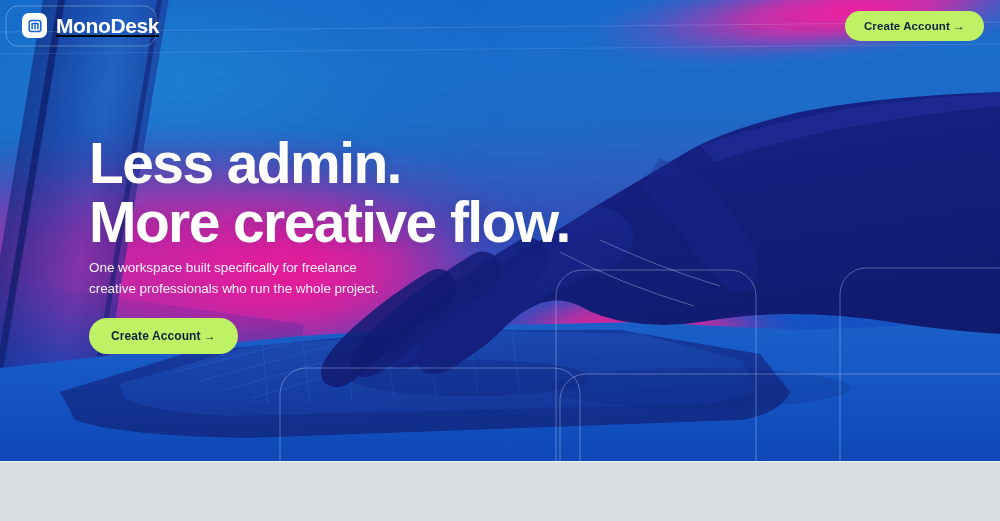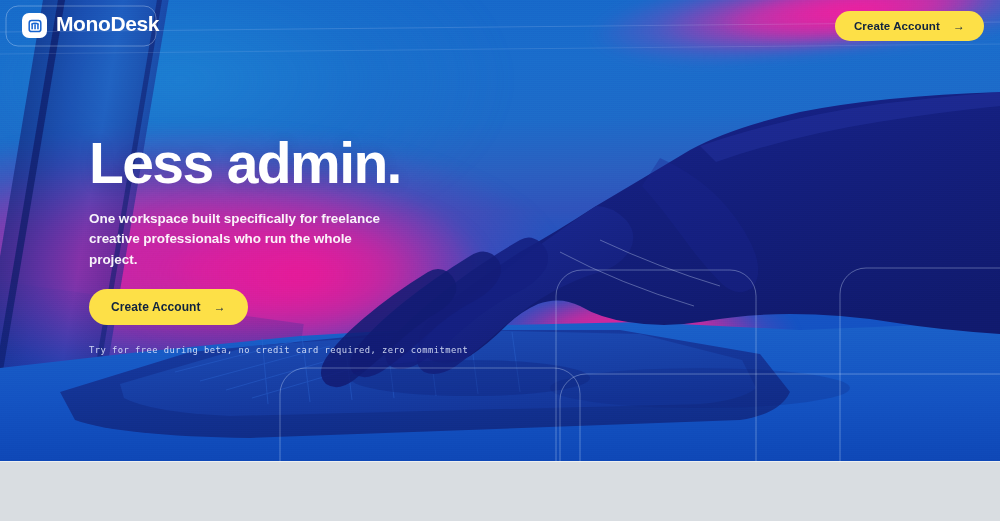--- a/index.html
+++ b/index.html
@@ -196,22 +196,24 @@
     width: 1000px;
     height: 51px;
     display: flex;
     align-items: center;
     justify-content: space-between;
     padding: 0 16px;
     z-index: 40;
   }
   .brand {
     display: flex;
+    align-items: center;
     gap: 9px;
     padding: 6px 10px 6px 6px;
+    text-decoration: underline;
   }
   .logo-mark {
     width: 25px; height: 25px;
     border-radius: 7px;
     background: #ffffff;
     display: flex;
     align-items: center;
     justify-content: center;
     flex: 0 0 auto;
   }
@@ -219,22 +221,22 @@
     color: #ffffff;
     font-size: 21px;
     font-weight: 700;
     letter-spacing: -0.4px;
     line-height: 1;
   }
 
   .btn-lime {
     display: inline-flex;
     align-items: center;
-    gap: 13px;
-    background: #fde047;
+    gap: 3px;
+    background: #bef264;
     color: #10233f;
     border: none;
     border-radius: 999px;
     font-family: "Liberation Sans", sans-serif;
     font-weight: 700;
     cursor: pointer;
     white-space: nowrap;
   }
   .btn-header {
     font-size: 11.5px;
@@ -267,24 +269,24 @@
   .headline {
     color: #ffffff;
     font-size: 57px;
     font-weight: 700;
     line-height: 1.03;
     letter-spacing: -1.6px;
     text-shadow: 0 1px 14px rgba(20,20,90,0.14);
   }
   .headline .line { display: block; }
   .subhead {
-    margin-top: 16px;
+    margin-top: 7px;
     color: rgba(255,255,255,0.94);
     font-size: 13.5px;
-    font-weight: 700;
+    font-weight: 400;
     line-height: 1.52;
     max-width: 300px;
     letter-spacing: -0.05px;
   }
   .cta-row { margin-top: 19px; }
   .footnote {
     margin-top: 20px;
     font-family: "DejaVu Sans Mono", monospace;
     font-size: 8.8px;
     letter-spacing: 0.45px;
@@ -483,32 +485,32 @@
       <button class="btn-lime btn-header">
         <span>Create Account</span>
         <span class="arrow">→</span>
       </button>
     </header>
 
     <div class="hero-copy">
 
       <h1 class="headline">
         <span class="line">Less admin.</span>
+        <span class="line">More creative flow.</span>
       </h1>
 
       <p class="subhead">One workspace built specifically for freelance creative professionals who run the whole project.</p>
 
       <div class="cta-row">
         <button class="btn-lime btn-hero">
           <span>Create Account</span>
           <span class="arrow">→</span>
         </button>
       </div>
 
-      <div class="footnote">Try for free during beta, no credit card required, zero commitment</div>
     </div>
   </section>
 
   <section class="below-fold">
     <div class="fold-line"></div>
   </section>
 
 </div>
 
 </body></html>

